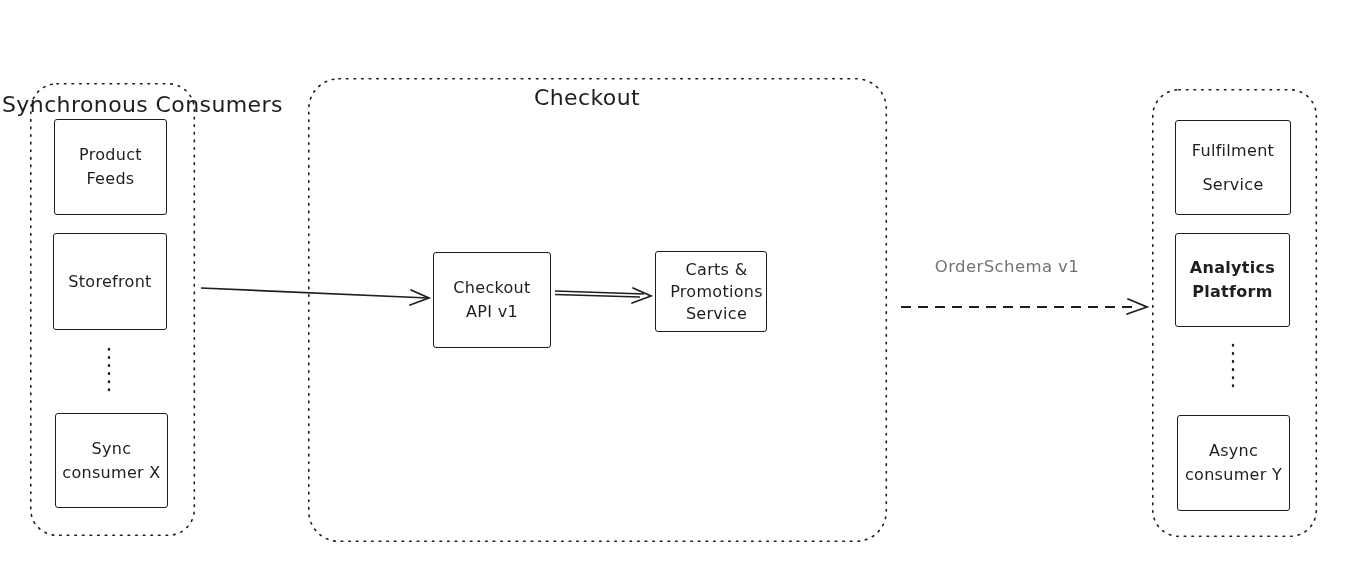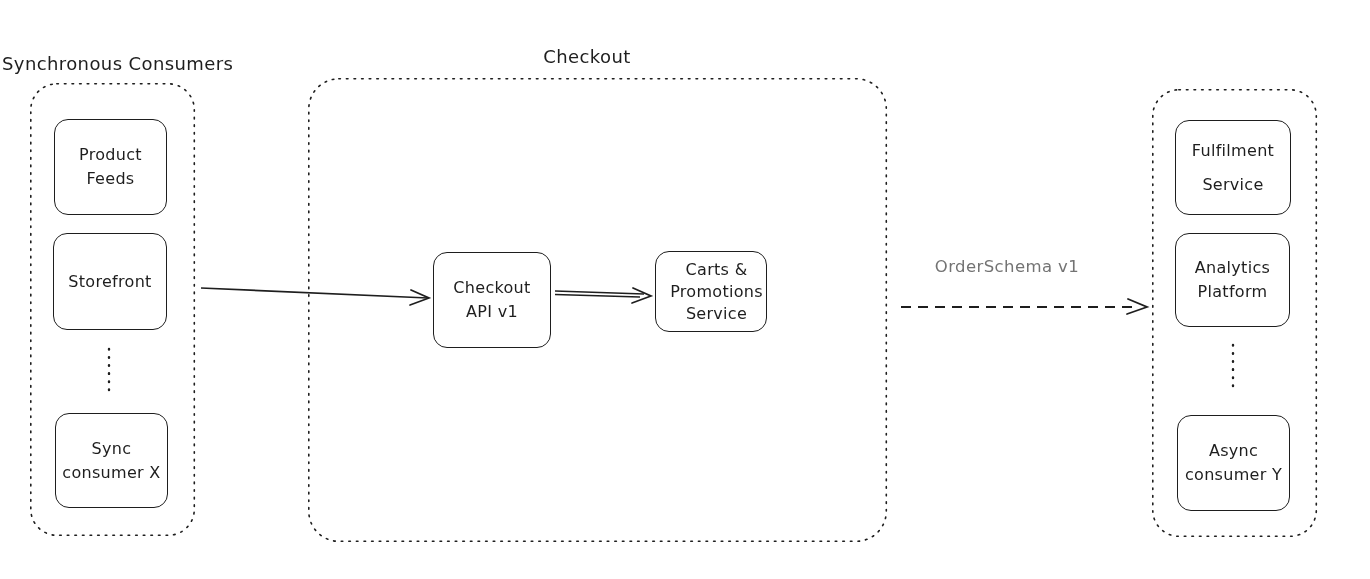--- a/index.html
+++ b/index.html
@@ -13,29 +13,30 @@
     overflow: hidden;
   }
   #edges-svg {
     position: absolute;
     left: 0; top: 0;
     width: 1370px; height: 579px;
   }
   .group-label {
     position: absolute;
     text-align: center;
-    font-size: 18px;
+    font-size: 22px;
     letter-spacing: 0.4px;
     white-space: nowrap;
     color: #1e1e1e;
+    margin-top: 39px;
   }
   .node {
     position: absolute;
     border: 1.7px solid #1e1e1e;
-    border-radius: 14px;
+    border-radius: 3px;
     background: #ffffff;
     display: flex;
     flex-direction: column;
     align-items: center;
     justify-content: center;
     font-size: 16px;
     letter-spacing: 0.3px;
     line-height: 24px;
     text-align: center;
     box-sizing: border-box;
@@ -96,21 +97,21 @@
   <div class="node" style="left:655px; top:251px; width:112px; height:81px; line-height:22px;padding-left:11px;">
     <span>Carts &amp;</span>
     <span>Promotions</span>
     <span>Service</span>
   </div>
 
   <div class="node" style="left:1175px; top:120px; width:116px; height:95px;gap:10px;">
     <span>Fulfilment</span>
     <span>Service</span>
   </div>
-  <div class="node" style="left:1175px; top:233px; width:115px; height:94px;">
+  <div class="node" style="left:1175px; top:233px; width:115px; height:94px;font-weight:bold;">
     <span>Analytics</span>
     <span>Platform</span>
   </div>
   <div class="node" style="left:1177px; top:415px; width:113px; height:96px;align-items:center;">
     <span>Async</span>
     <span>consumer Y</span>
   </div>
 
   <div class="edge-label" style="left:907px; top:257px; width:200px;">OrderSchema v1</div>
 

